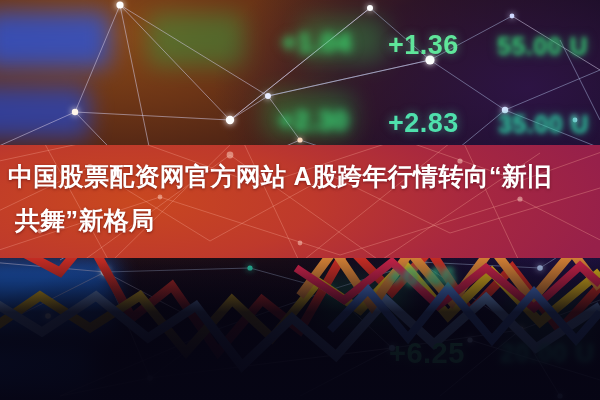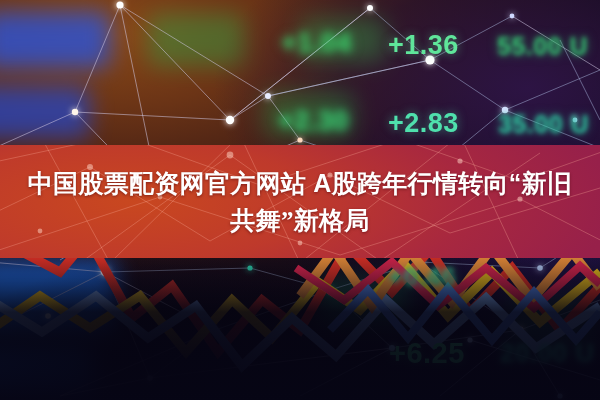--- a/index.html
+++ b/index.html
@@ -41,28 +41,28 @@
   
   #band{
     position:absolute;left:0;top:145px;width:600px;height:113px;
     background:
       radial-gradient(80% 140% at 22% 50%, rgba(214,78,40,.93) 0%, rgba(190,55,42,.93) 38%, rgba(160,36,52,.93) 70%, rgba(140,28,56,.93) 100%),
       linear-gradient(90deg,#c9481f 0%,#bf3a2b 30%,#a8283f 62%,#97204a 100%);
   }
   #band-net{position:absolute;left:0;top:145px;width:600px;height:113px;overflow:hidden;}
   #band-title{
     position:absolute;left:0;top:145px;width:600px;height:113px;
-    display:flex;flex-direction:column;align-items:center;justify-content:center;
+    display:flex;flex-direction:column;align-items:flex-start;justify-content:center;
     color:#fff;font-weight:700;font-size:25px;line-height:37px;
     text-align:center;letter-spacing:.3px;
     text-shadow:0 1px 3px rgba(70,0,10,.55);
     box-sizing:border-box;padding:0 8px;
   }
   #band-title .l1{margin:0;}
-  #band-title .l2{margin:0;font-family:Liberation Serif, serif;}
+  #band-title .l2{margin:7px;}
 </style>
 </head>
 <body>
 
 <div id="stage">
 
   <div class="layer" id="bg-base"></div>
   <div class="layer" id="bg-right"></div>
 
   <div class="bokeh" style="left:-18px;top:12px;width:128px;height:56px;background:#2a52d8;opacity:.8;"></div>

